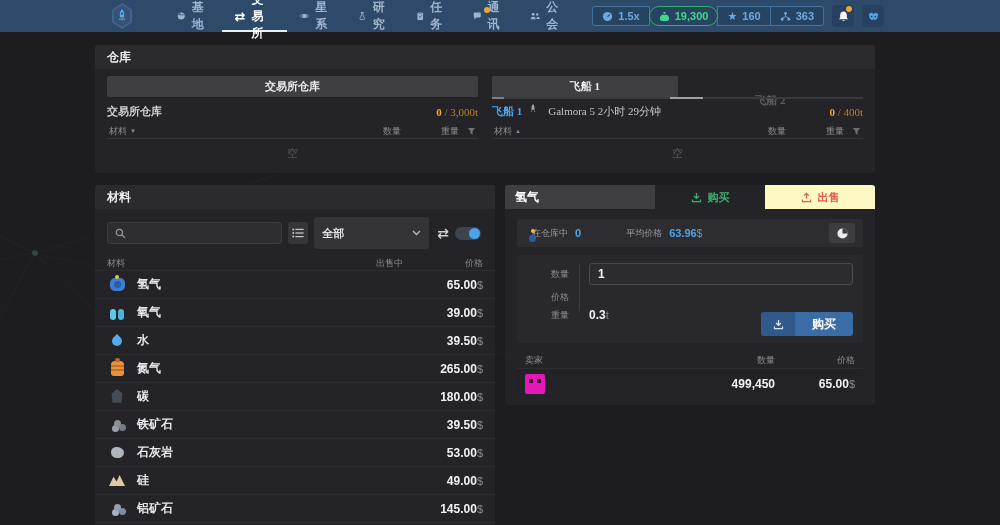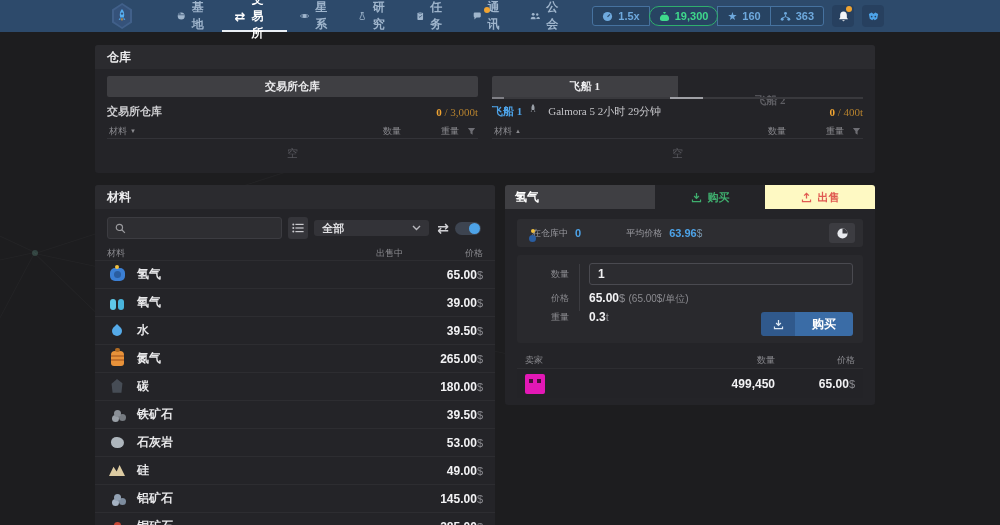--- a/index.html
+++ b/index.html
@@ -87,21 +87,21 @@
   
   #materials { left:95px; top:185px; width:400px; height:356px; }
   .search-row { display:flex; align-items:center; gap:6px; padding:8px 12px 7px; }
   .search-box { flex:1; display:flex; align-items:center; gap:6px; height:22px;
     background:#2e2e32; border:1px solid #3c3c41; border-radius:3px; padding:0 7px; }
   .search-box input { flex:1; background:transparent; border:none; outline:none;
     color:#dddde0; font-size:11px; font-family:inherit; min-width:0; }
   .sq-btn { width:25px; height:22px; background:#35353a; border-radius:3px;
     display:flex; align-items:center; justify-content:center; cursor:pointer; }
   .select { width:138px; height:16px; background:#333338; border-radius:3px;
-    display:flex; align-items:center; justify-content:space-between; padding:0 8px;
+    display:flex; align-items:center; justify-content:space-between; padding:16px 8px;
     font-size:11px; font-weight:bold; color:#e0e0e3; cursor:pointer; }
   .toggle-group { display:flex; align-items:center; gap:6px; padding:0 2px; }
   .swap-glyph { color:#d0d0d4; font-size:14px; font-weight:bold; line-height:1; }
   .toggle { width:26px; height:13px; border-radius:7px; background:#3d4450;
     position:relative; cursor:pointer; }
   .toggle .knob { position:absolute; right:1px; top:1px; width:11px; height:11px;
     border-radius:50%; background:#4da3e8; }
   .mat-head { display:flex; align-items:center; height:14px; padding:0 12px;
     font-size:9px; color:#8b8b90; }
   .mat-head .mh-name { flex:1; }
@@ -536,24 +536,20 @@
 
     <div class="form-block">
       <div class="form-row">
         <span class="form-label">数量</span>
         <span class="form-value">
           <input class="qty-input" value="1" style="">
         </span>
       </div>
       <div class="form-row" style="margin-bottom:4px">
         <span class="form-label">价格</span>
-        <span class="form-value">
-          <span class="b">65.00</span><span class="cur">$</span>
-          <span class="note">(65.00$/单位)</span>
-        </span>
       </div>
       <div class="form-row" style="margin-bottom:0">
         <span class="form-label">重量</span>
         <span class="form-value">
           <span class="b">0.3</span><span class="cur">t</span>
         </span>
       </div>
       <div class="buy-btn">
         <span class="icon-seg">
           <svg width="11" height="11" viewBox="0 0 12 12">

